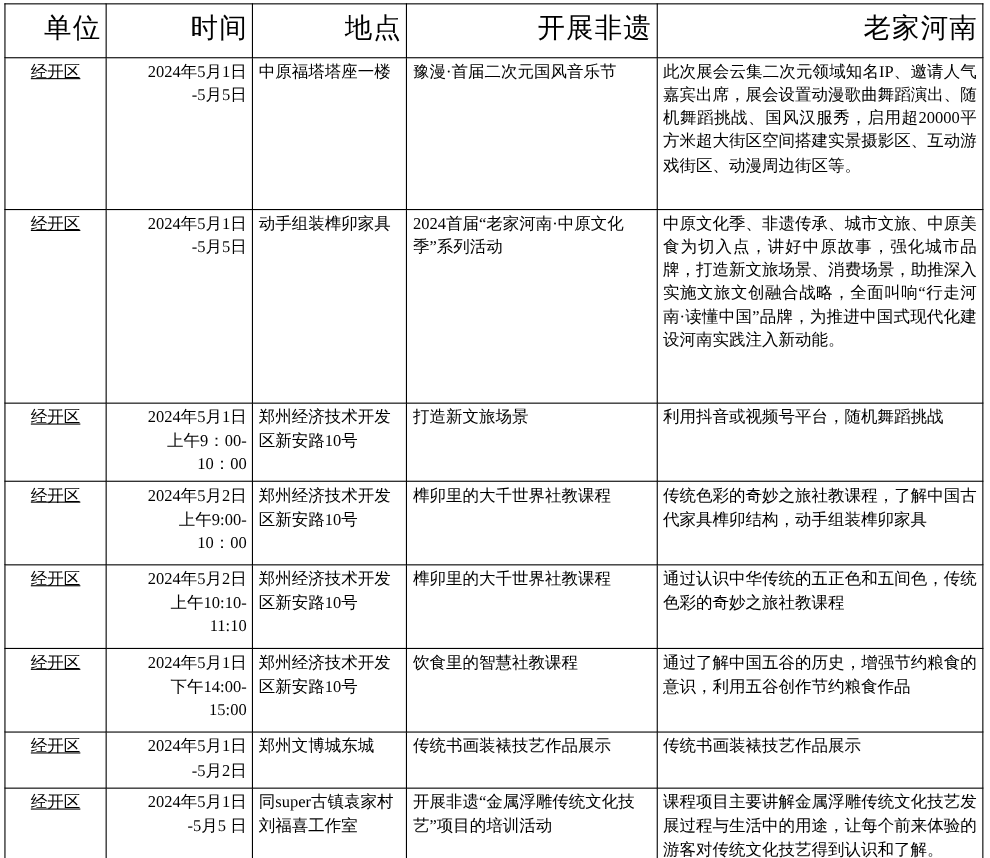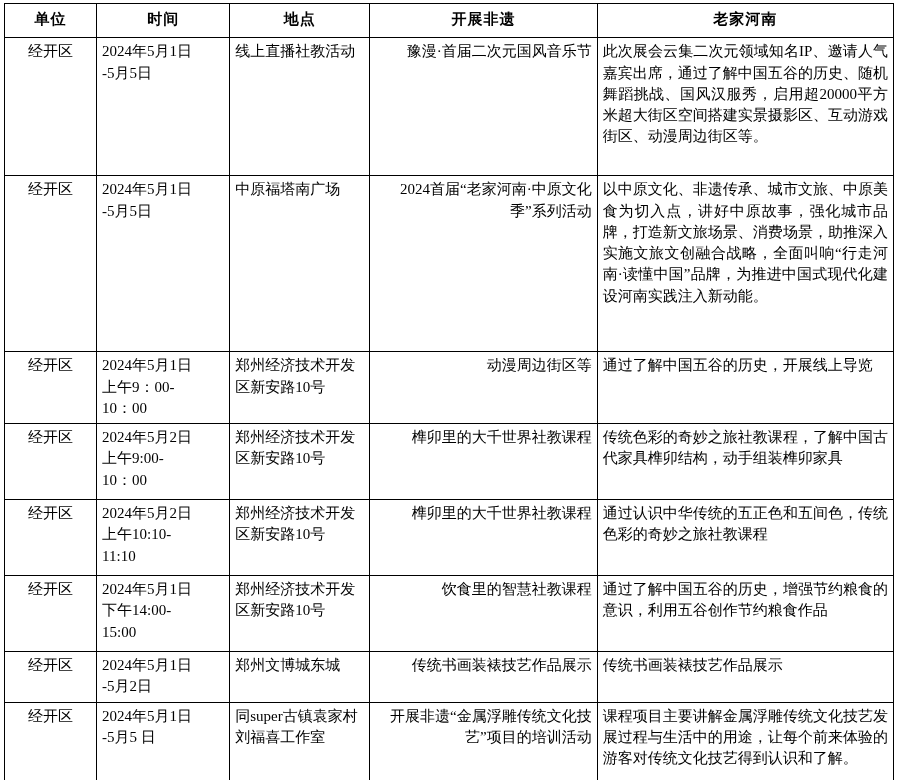--- a/index.html
+++ b/index.html
@@ -22,52 +22,53 @@
   }
   table.schedule th,
   table.schedule td {
     border: 1px solid #000000;
     vertical-align: top;
     padding: 3px 5px 4px 5px;
     font-size: 15px;
     line-height: 1.42;
   }
   table.schedule thead th {
-    text-align: center;
+    text-align: right;
     vertical-align: middle;
-    font-size: 15px;
-    font-weight: bold;
+    font-size: 25px;
+    font-weight: normal;
     padding: 5px 4px 7px 4px;
     letter-spacing: 1px;
   }
   col.c-unit   { width: 92px; }
   col.c-time   { width: 133px; }
   col.c-place  { width: 140px; }
   col.c-name   { width: 227px; }
   col.c-content{ width: 296px; }
 
   td.unit {
     text-align: center;
     vertical-align: middle;
     font-size: 16px;
+    text-decoration: underline;
   }
   td.time {
-    text-align: left;
+    text-align: right;
     vertical-align: middle;
     font-size: 15px;
     line-height: 1.45;
     white-space: pre-line;
   }
   td.place {
     text-align: left;
     font-size: 15px;
     line-height: 1.45;
   }
   td.actname {
-    text-align: right;
+    text-align: left;
     font-size: 15px;
     line-height: 1.45;
   }
   td.content {
     text-align: justify;
     font-size: 15px;
     line-height: 1.48;
   }
   
   tr.r0 td { height: 130px; }
@@ -97,40 +98,40 @@
       <th>地点</th>
       <th>开展非遗</th>
       <th>老家河南</th>
     </tr>
   </thead>
   <tbody>
     <tr class="r0">
       <td class="unit">经开区</td>
       <td class="time">2024年5月1日
 -5月5日</td>
-      <td class="place">线上直播社教活动</td>
+      <td class="place">中原福塔塔座一楼</td>
       <td class="actname">豫漫·首届二次元国风音乐节</td>
-      <td class="content">此次展会云集二次元领域知名IP、邀请人气嘉宾出席，通过了解中国五谷的历史、随机舞蹈挑战、国风汉服秀，启用超20000平方米超大街区空间搭建实景摄影区、互动游戏街区、动漫周边街区等。</td>
+      <td class="content">此次展会云集二次元领域知名IP、邀请人气嘉宾出席，展会设置动漫歌曲舞蹈演出、随机舞蹈挑战、国风汉服秀，启用超20000平方米超大街区空间搭建实景摄影区、互动游戏街区、动漫周边街区等。</td>
     </tr>
     <tr class="r1">
       <td class="unit">经开区</td>
       <td class="time">2024年5月1日
 -5月5日</td>
-      <td class="place">中原福塔南广场</td>
+      <td class="place">动手组装榫卯家具</td>
       <td class="actname">2024首届“老家河南·中原文化季”系列活动</td>
-      <td class="content">以中原文化、非遗传承、城市文旅、中原美食为切入点，讲好中原故事，强化城市品牌，打造新文旅场景、消费场景，助推深入实施文旅文创融合战略，全面叫响“行走河南·读懂中国”品牌，为推进中国式现代化建设河南实践注入新动能。</td>
+      <td class="content">中原文化季、非遗传承、城市文旅、中原美食为切入点，讲好中原故事，强化城市品牌，打造新文旅场景、消费场景，助推深入实施文旅文创融合战略，全面叫响“行走河南·读懂中国”品牌，为推进中国式现代化建设河南实践注入新动能。</td>
     </tr>
     <tr class="r2">
       <td class="unit">经开区</td>
       <td class="time">2024年5月1日
 上午9：00-
 10：00</td>
       <td class="place">郑州经济技术开发区新安路10号</td>
-      <td class="actname">动漫周边街区等</td>
-      <td class="content">通过了解中国五谷的历史，开展线上导览</td>
+      <td class="actname">打造新文旅场景</td>
+      <td class="content">利用抖音或视频号平台，随机舞蹈挑战</td>
     </tr>
     <tr class="r3">
       <td class="unit">经开区</td>
       <td class="time">2024年5月2日
 上午9:00-
 10：00</td>
       <td class="place">郑州经济技术开发区新安路10号</td>
       <td class="actname">榫卯里的大千世界社教课程</td>
       <td class="content">传统色彩的奇妙之旅社教课程，了解中国古代家具榫卯结构，动手组装榫卯家具</td>
     </tr>

